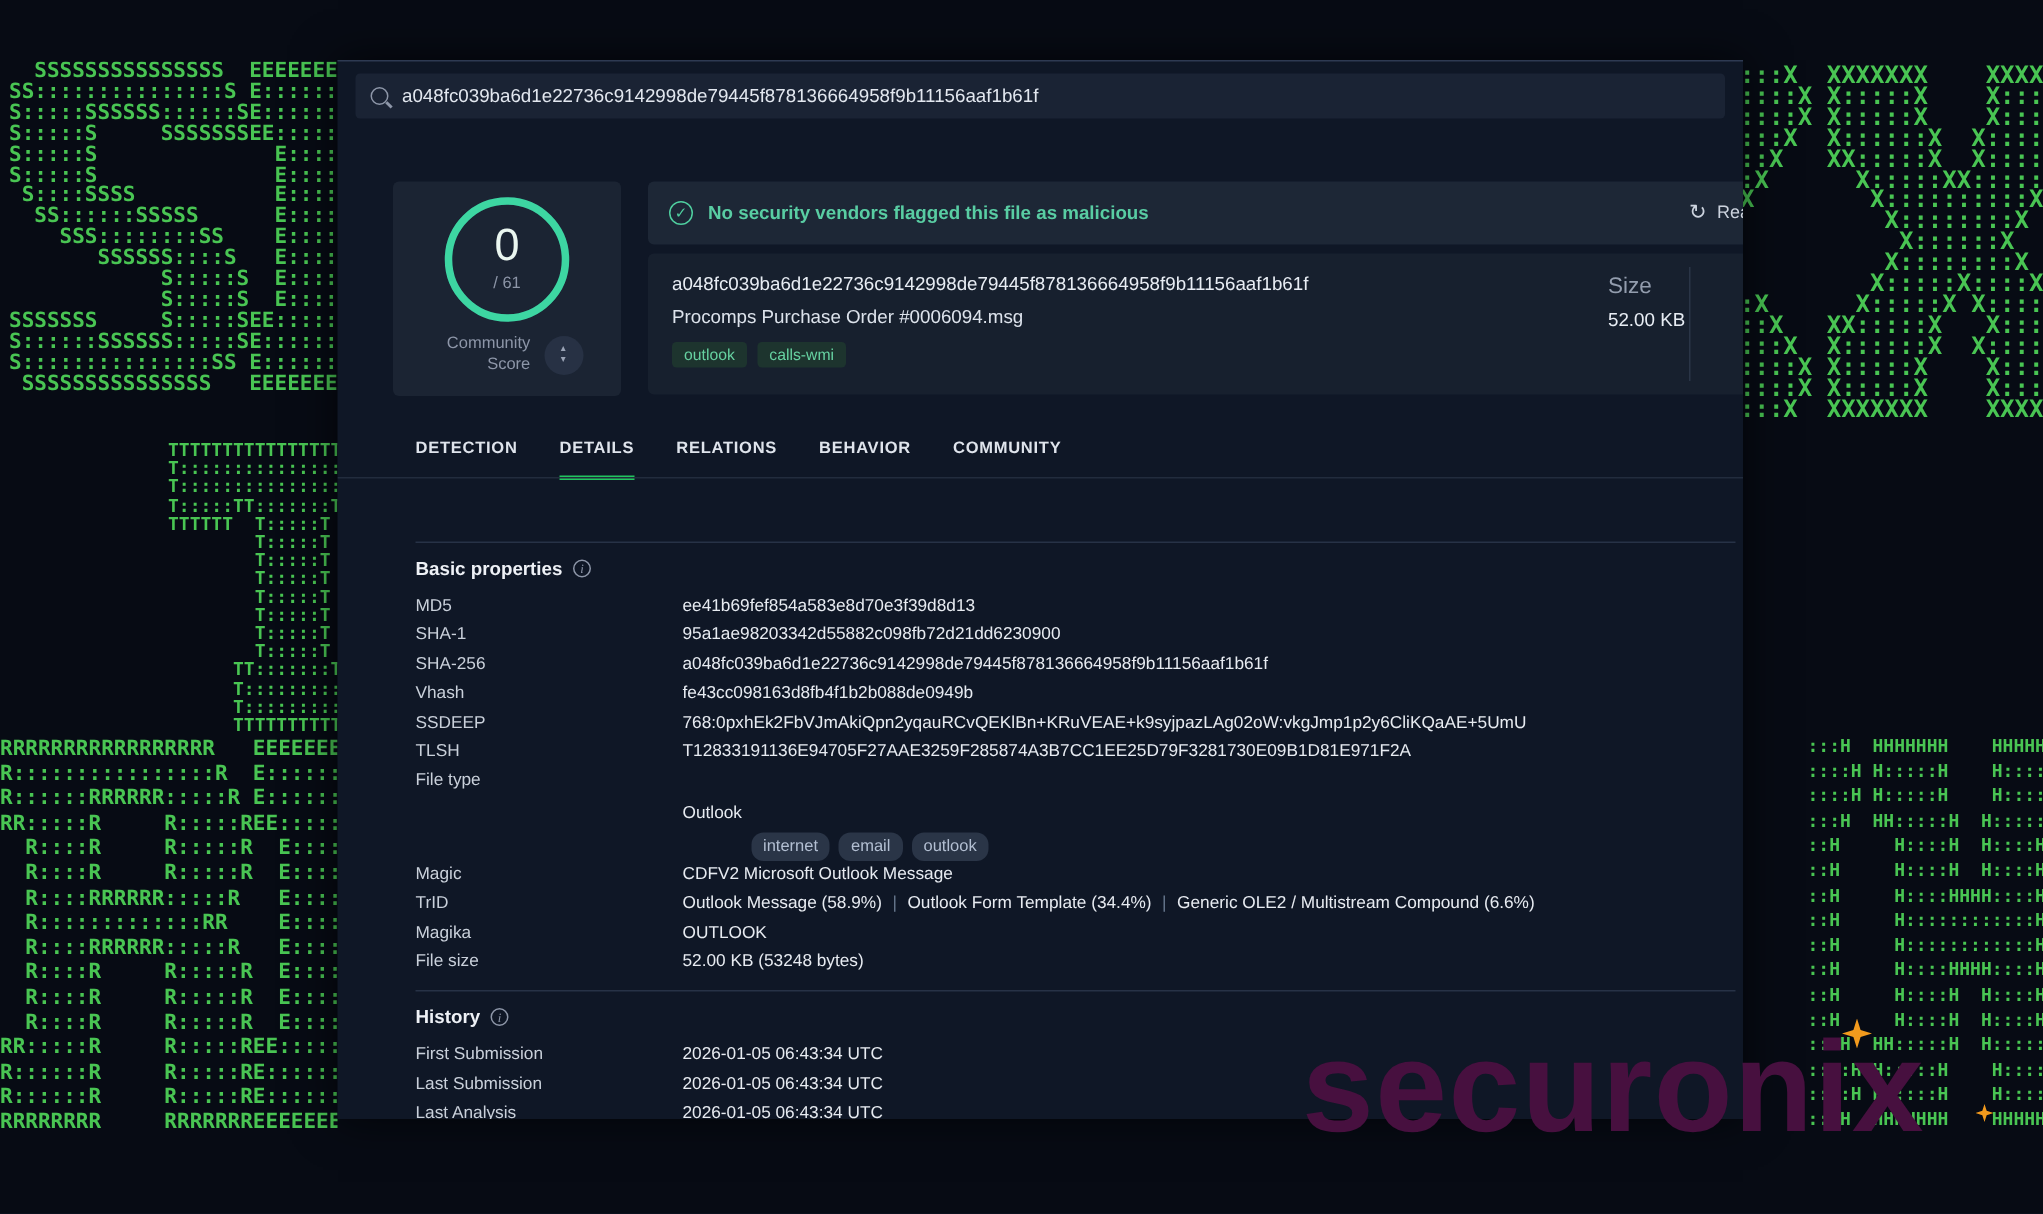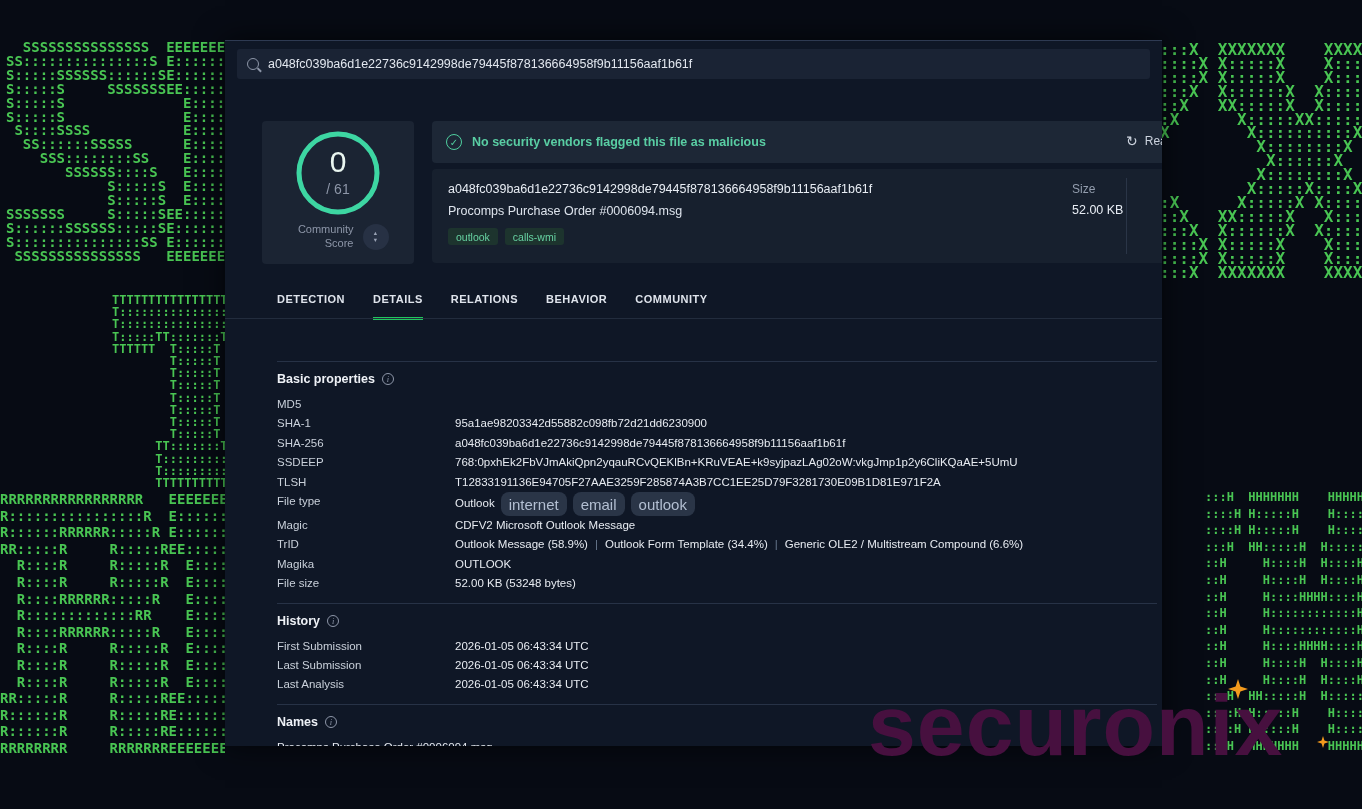--- a/index.html
+++ b/index.html
@@ -47,21 +47,21 @@
 
   
   .score-card{
     position:absolute;left:37px;top:80px;width:152px;height:143px;box-sizing:border-box;
     background:#1b2433;border-radius:4px;display:flex;flex-direction:column;align-items:center;padding-top:9px;
   }
   .ring{width:86px;height:86px;position:relative;}
   .ring-overlay{position:absolute;left:0;top:0;right:0;bottom:0;display:flex;flex-direction:column;
     align-items:center;justify-content:center;}
   .score-num{font-size:30px;color:#eaf6f0;line-height:1;margin-top:-2px;}
-  .score-total{font-size:14px;color:#8d96a8;margin-top:4px;}
+  .score-total{font-size:11px;color:#8d96a8;margin-top:4px;}
   .score-footer{margin-top:7px;display:flex;align-items:center;gap:9px;}
   .score-label{font-size:11px;color:#8d96a8;text-align:right;width:66px;line-height:1.25;}
   .stepper{width:26px;height:26px;border-radius:50%;background:#273144;display:flex;flex-direction:column;
     align-items:center;justify-content:center;gap:1px;}
   .stepper span{font-size:6.5px;color:#9aa3b5;line-height:1;}
 
   
   .banner{
     position:absolute;left:207px;top:80px;width:770px;height:42px;box-sizing:border-box;
     background:#1d2736;border-radius:4px;display:flex;align-items:center;gap:10px;padding:0 14px;
@@ -76,21 +76,21 @@
   
   .file-card{
     position:absolute;left:207px;top:128px;width:770px;height:94px;box-sizing:border-box;
     background:#17202e;border-radius:4px;padding:13px 16px;
   }
   .file-hash{font-size:12.5px;color:#e8edf4;margin-bottom:8px;white-space:nowrap;}
   .file-name{font-size:12.5px;color:#dde3ec;margin-bottom:10px;white-space:nowrap;}
   .tag-row{display:flex;gap:7px;}
   .tag{background:#1d342e;color:#66d1a1;font-size:10.5px;padding:2.5px 8px;border-radius:3px;cursor:pointer;}
   .size-block{position:absolute;left:640px;top:13px;}
-  .size-label{font-size:12px;color:#939dae;margin-bottom:7px;}
+  .size-label{font-size:15px;color:#939dae;margin-bottom:7px;}
   .size-value{font-size:12.5px;color:#e8edf4;white-space:nowrap;}
   .vdivider{position:absolute;left:694px;top:9px;height:76px;width:1px;background:#2a3547;}
 
   
   .tabs{position:absolute;left:52px;top:252px;display:flex;gap:28px;}
   .tab{font-size:11px;font-weight:bold;letter-spacing:.5px;color:#dfe4ec;padding-bottom:12px;cursor:pointer;}
   .tab.active{border-bottom:3px solid #22c55e;}
   .tabs-line{position:absolute;left:0;top:277px;width:937px;border-bottom:1px solid #222c3d;}
 
   
@@ -98,21 +98,21 @@
   .section{border-top:1px solid #273246;padding-bottom:9px;}
   .section-title-row{display:flex;align-items:center;gap:7px;margin:10px 0 9px;}
   .section-title{font-size:12.5px;font-weight:bold;color:#eef1f6;}
   .info{width:12px;height:12px;box-sizing:border-box;border:1px solid #8d96a8;border-radius:50%;
     color:#8d96a8;font-size:8.5px;display:flex;align-items:center;justify-content:center;cursor:pointer;
     font-family:"Liberation Serif",serif;font-style:italic;}
   .prow{display:grid;grid-template-columns:178px 1fr;font-size:11.5px;line-height:19.4px;}
   .plabel{color:#c9d0da;white-space:nowrap;}
   .pvalue{color:#e7ebf1;white-space:nowrap;overflow:hidden;}
   .inline-pills{display:flex;align-items:center;gap:6px;}
-  .mini-pill{background:#2a3547;color:#b3bfd2;font-size:15px;padding:1.5px 8px;border-radius:8px;line-height:1.4;}
+  .mini-pill{background:#2a3547;color:#b3bfd2;font-size:11px;padding:1.5px 8px;border-radius:8px;line-height:1.4;margin-top:44px;}
   .sep{color:#68788e;margin:0 7px;}
   .name-item{font-size:11.5px;color:#e7ebf1;line-height:19.4px;white-space:nowrap;}
 </style>
 </head>
 <body>
 
 <pre class="ascii" id="ascii-left-top">  SSSSSSSSSSSSSSS  EEEEEEEEEEEEEEEEEEEEEE
 SS:::::::::::::::S E::::::::::::::::::::E
 S:::::SSSSSS::::::SE::::::::::::::::::::E
 S:::::S     SSSSSSSEE::::::EEEEEEEEE::::E
@@ -261,28 +261,33 @@
 
   <div class="content">
 
     <div class="section">
       <div class="section-title-row">
         <span class="section-title">Basic properties</span>
         <span class="info">i</span>
       </div>
       <div class="prow">
         <div class="plabel">MD5</div>
+        <div class="pvalue">ee41b69fef854a583e8d70e3f39d8d13</div>
       </div>
       <div class="prow">
         <div class="plabel">SHA-1</div>
         <div class="pvalue">95a1ae98203342d55882c098fb72d21dd6230900</div>
       </div>
       <div class="prow">
         <div class="plabel">SHA-256</div>
         <div class="pvalue">a048fc039ba6d1e22736c9142998de79445f878136664958f9b11156aaf1b61f</div>
+      </div>
+      <div class="prow">
+        <div class="plabel">Vhash</div>
+        <div class="pvalue">fe43cc098163d8fb4f1b2b088de0949b</div>
       </div>
       <div class="prow">
         <div class="plabel">SSDEEP</div>
         <div class="pvalue">768:0pxhEk2FbVJmAkiQpn2yqauRCvQEKlBn+KRuVEAE+k9syjpazLAg02oW:vkgJmp1p2y6CliKQaAE+5UmU</div>
       </div>
       <div class="prow">
         <div class="plabel">TLSH</div>
         <div class="pvalue">T12833191136E94705F27AAE3259F285874A3B7CC1EE25D79F3281730E09B1D81E971F2A</div>
       </div>
       <div class="prow">

